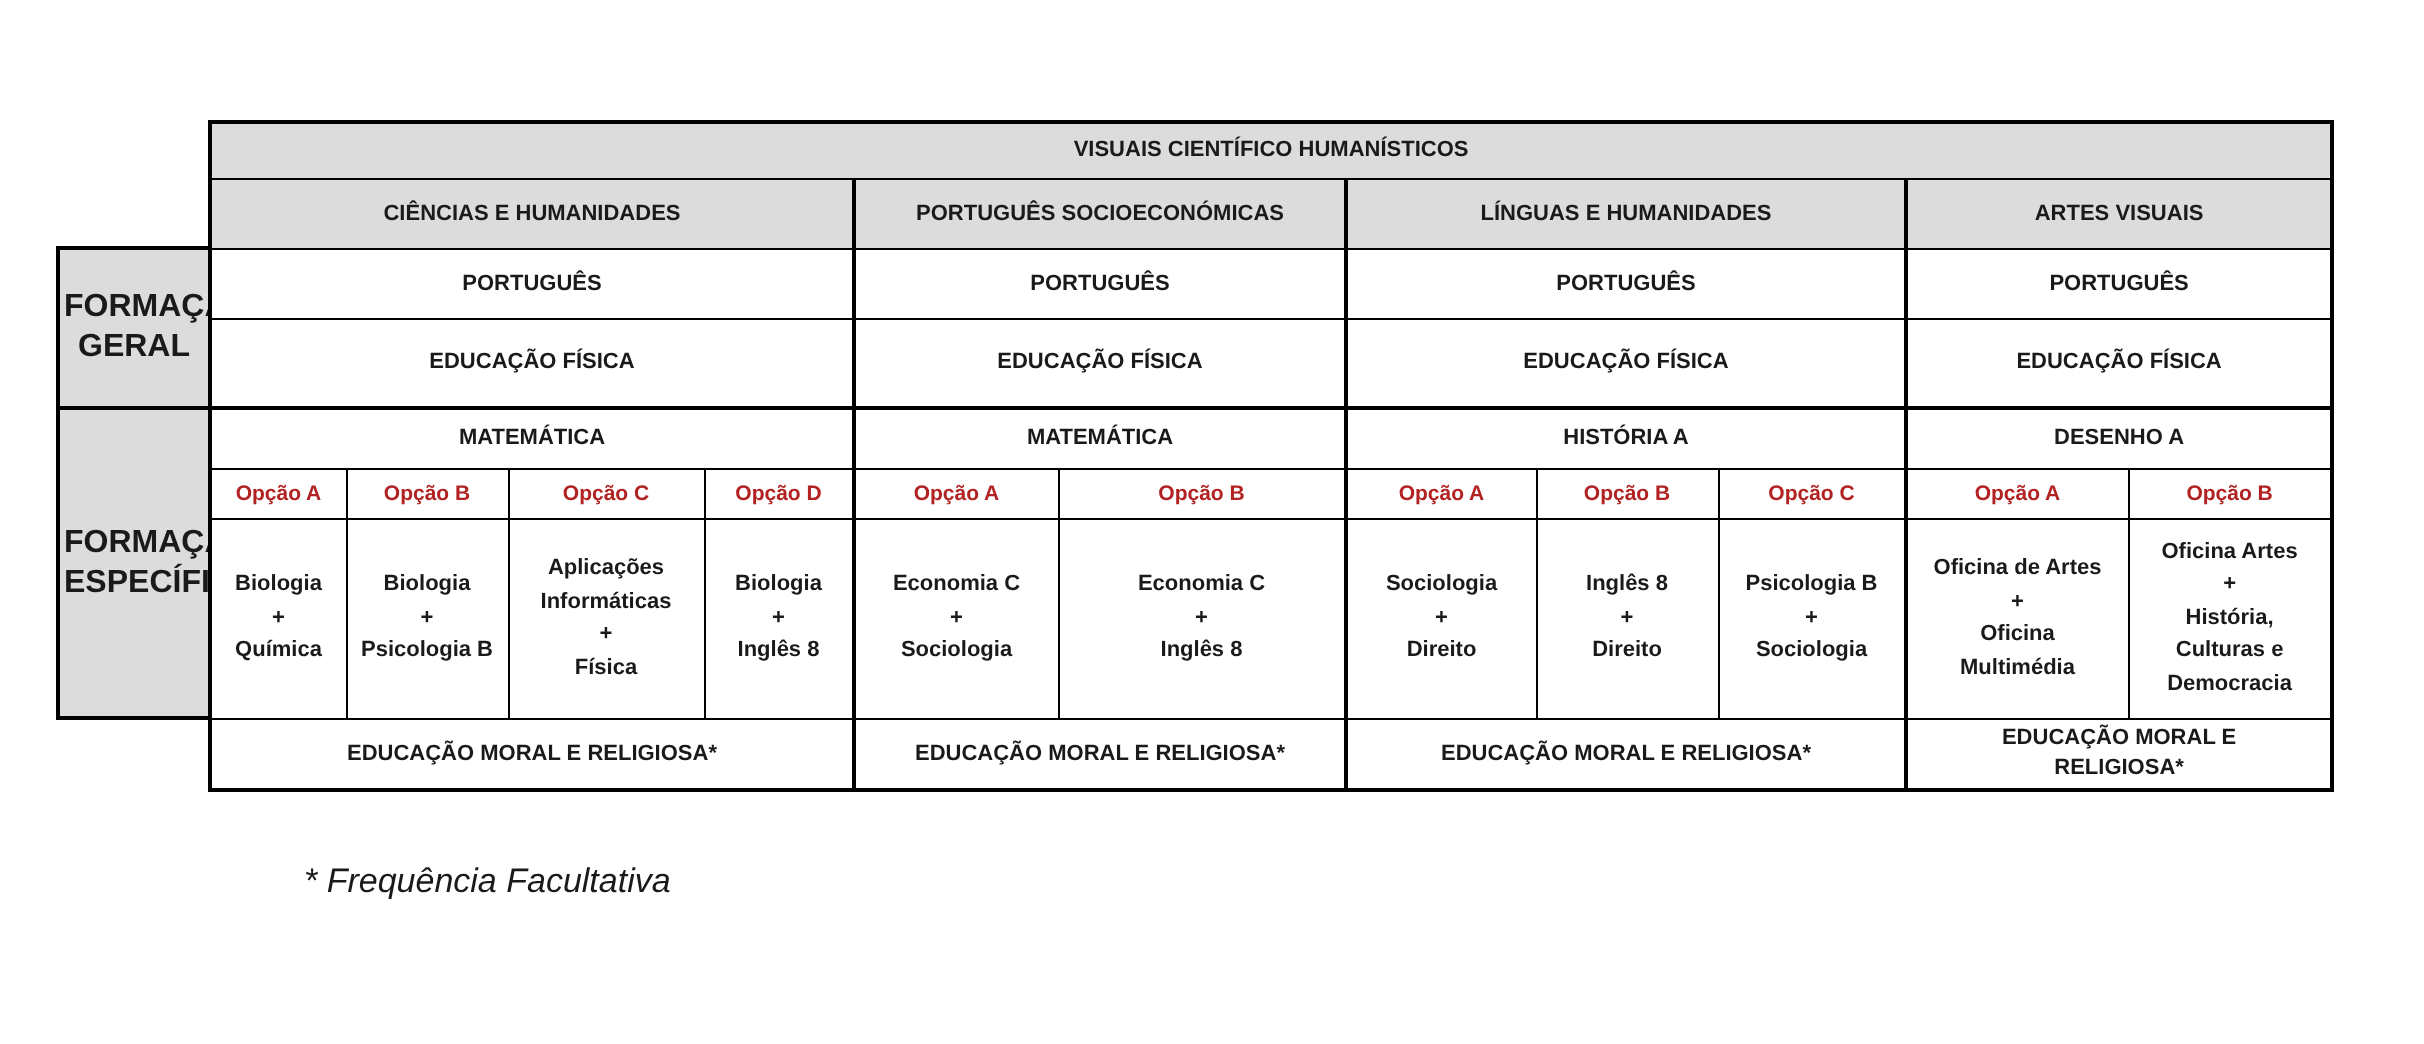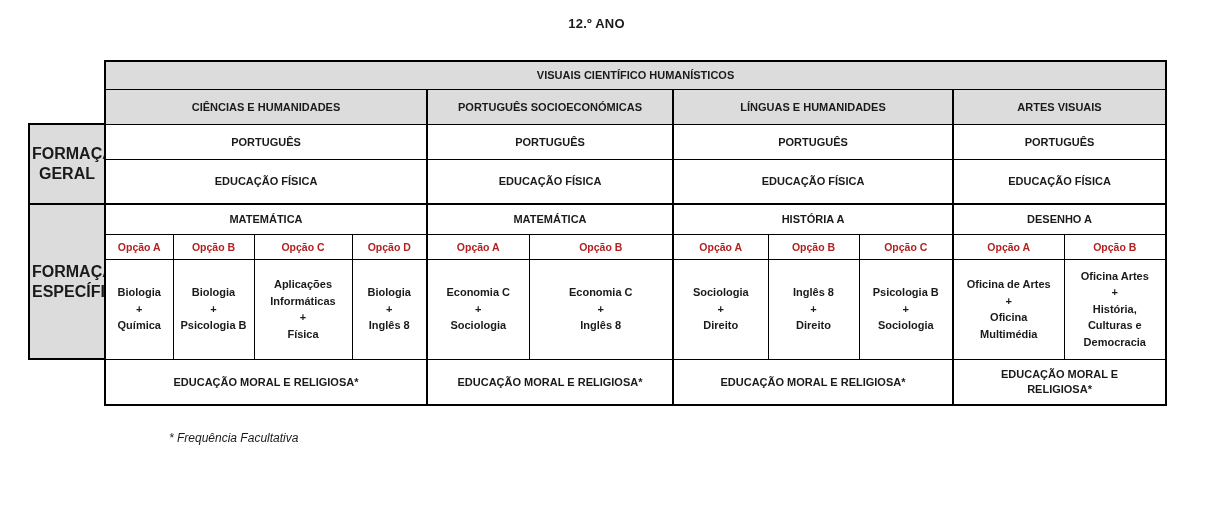--- a/index.html
+++ b/index.html
@@ -36,32 +36,31 @@
   }
   td.opt{color:var(--option_red,#b22222);font-size:10.5px;}
   td.subj{white-space:pre-line;line-height:1.5;font-size:11px;padding:0 3px;}
   td.emr{font-size:11px;line-height:1.3;}
   td.emr-av{padding:0 14px;}
   .b2l{border-left-width:2px;}
   .b2r{border-right-width:2px;}
   .b2t{border-top-width:2px;}
   .b2b{border-bottom-width:2px;}
   tr.r1{height:28px;} tr.r2{height:35px;} tr.r3{height:35px;} tr.r4{height:45px;}
-  tr.r5{height:30px;} tr.r6{height:25px;} tr.r7{height:100px;} tr.r8{height:46px;}
+  tr.r5{height:30px;} tr.r6{height:25px;} tr.r7{height:100px;} tr.r8{height:36px;}
   .footnote{
-    position:absolute;left:169px;top:431px;
-    font-style:italic;font-size:12px;color:var(--text,#1a1a1a);
+    position:absolute;left:152px;top:431px;
+    font-style:italic;font-size:17px;color:var(--text,#1a1a1a);
   }
 </style>
 </head>
 <body>
 
 <div class="page">
 
-  <div class="doc-title">12.º ANO</div>
 
   <table class="curr">
     <colgroup>
       <col style="width:76px">
         <col style="width:68px">
         <col style="width:81px">
         <col style="width:98px">
         <col style="width:75px">
       <col style="width:102px">
         <col style="width:144px">

